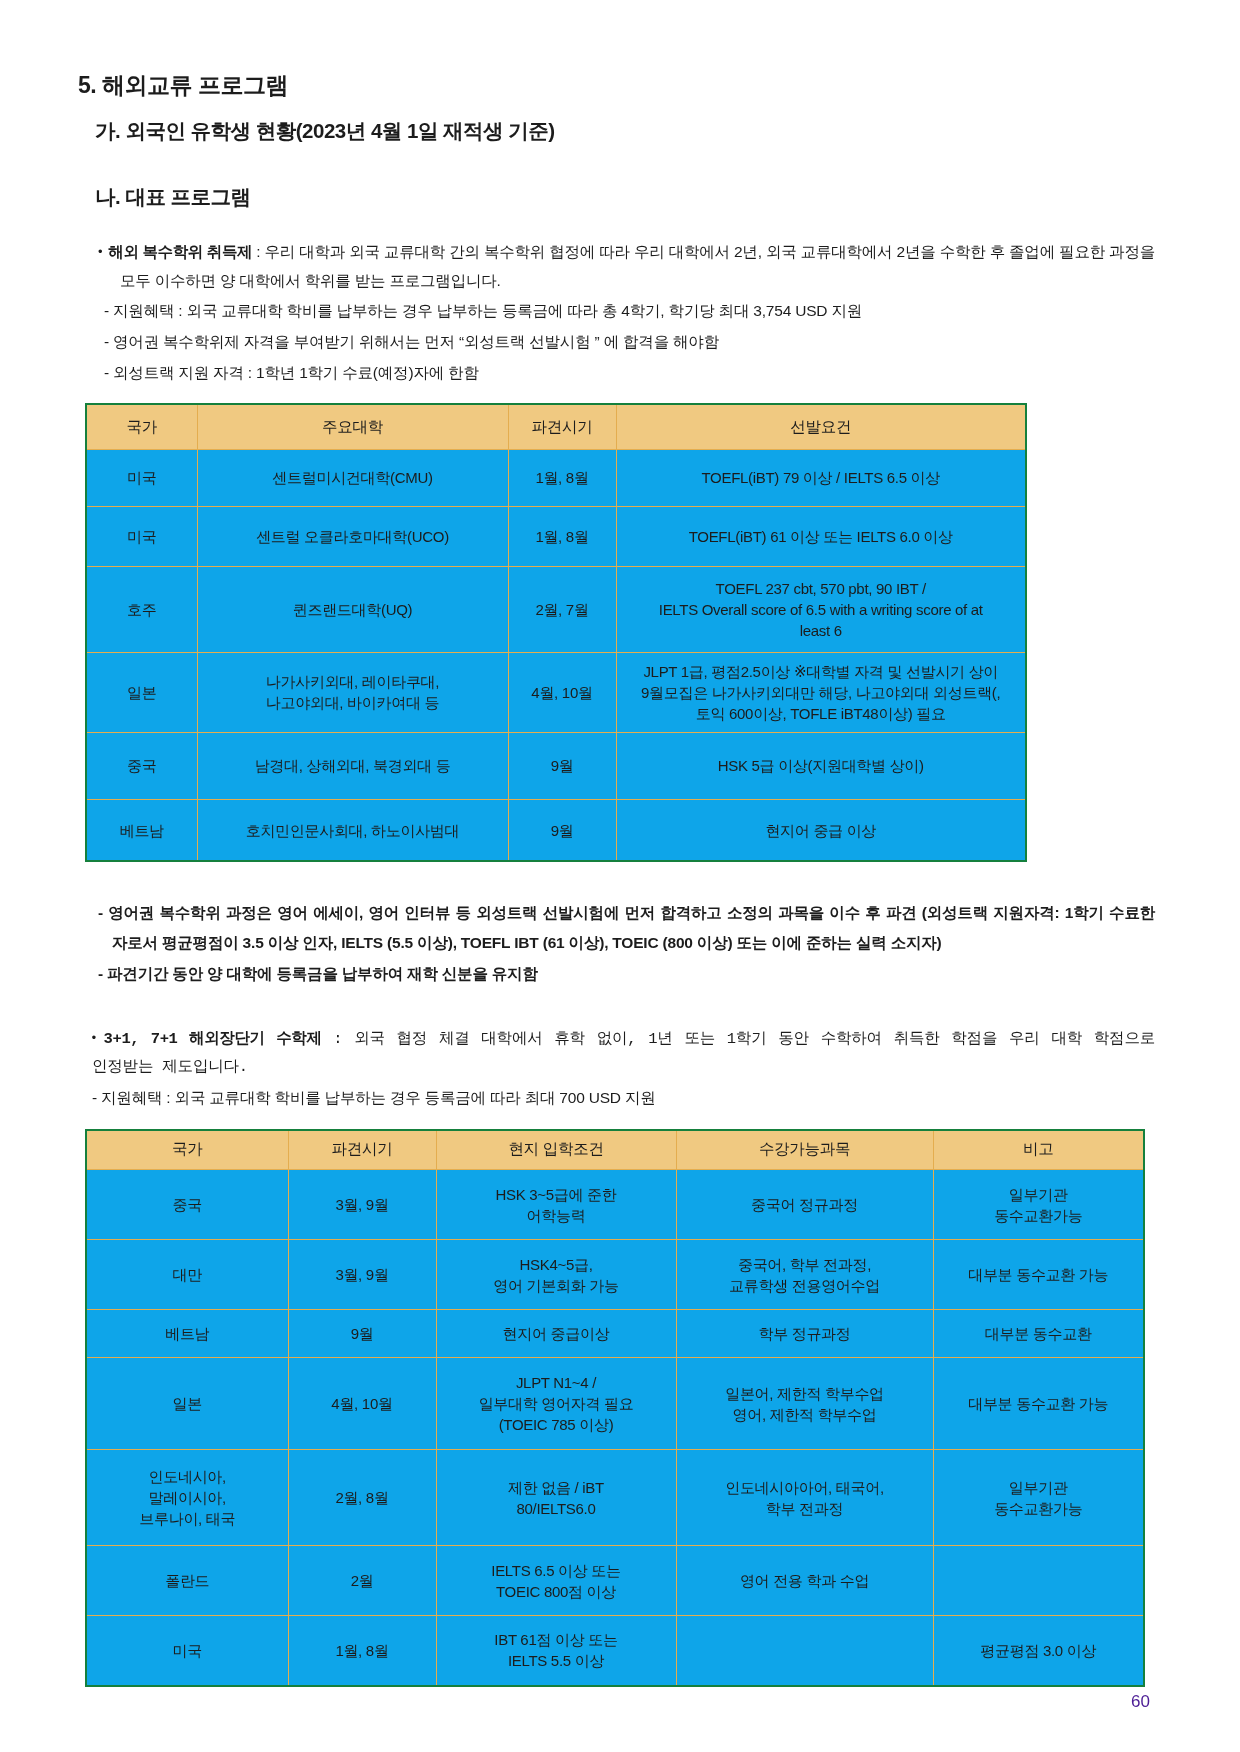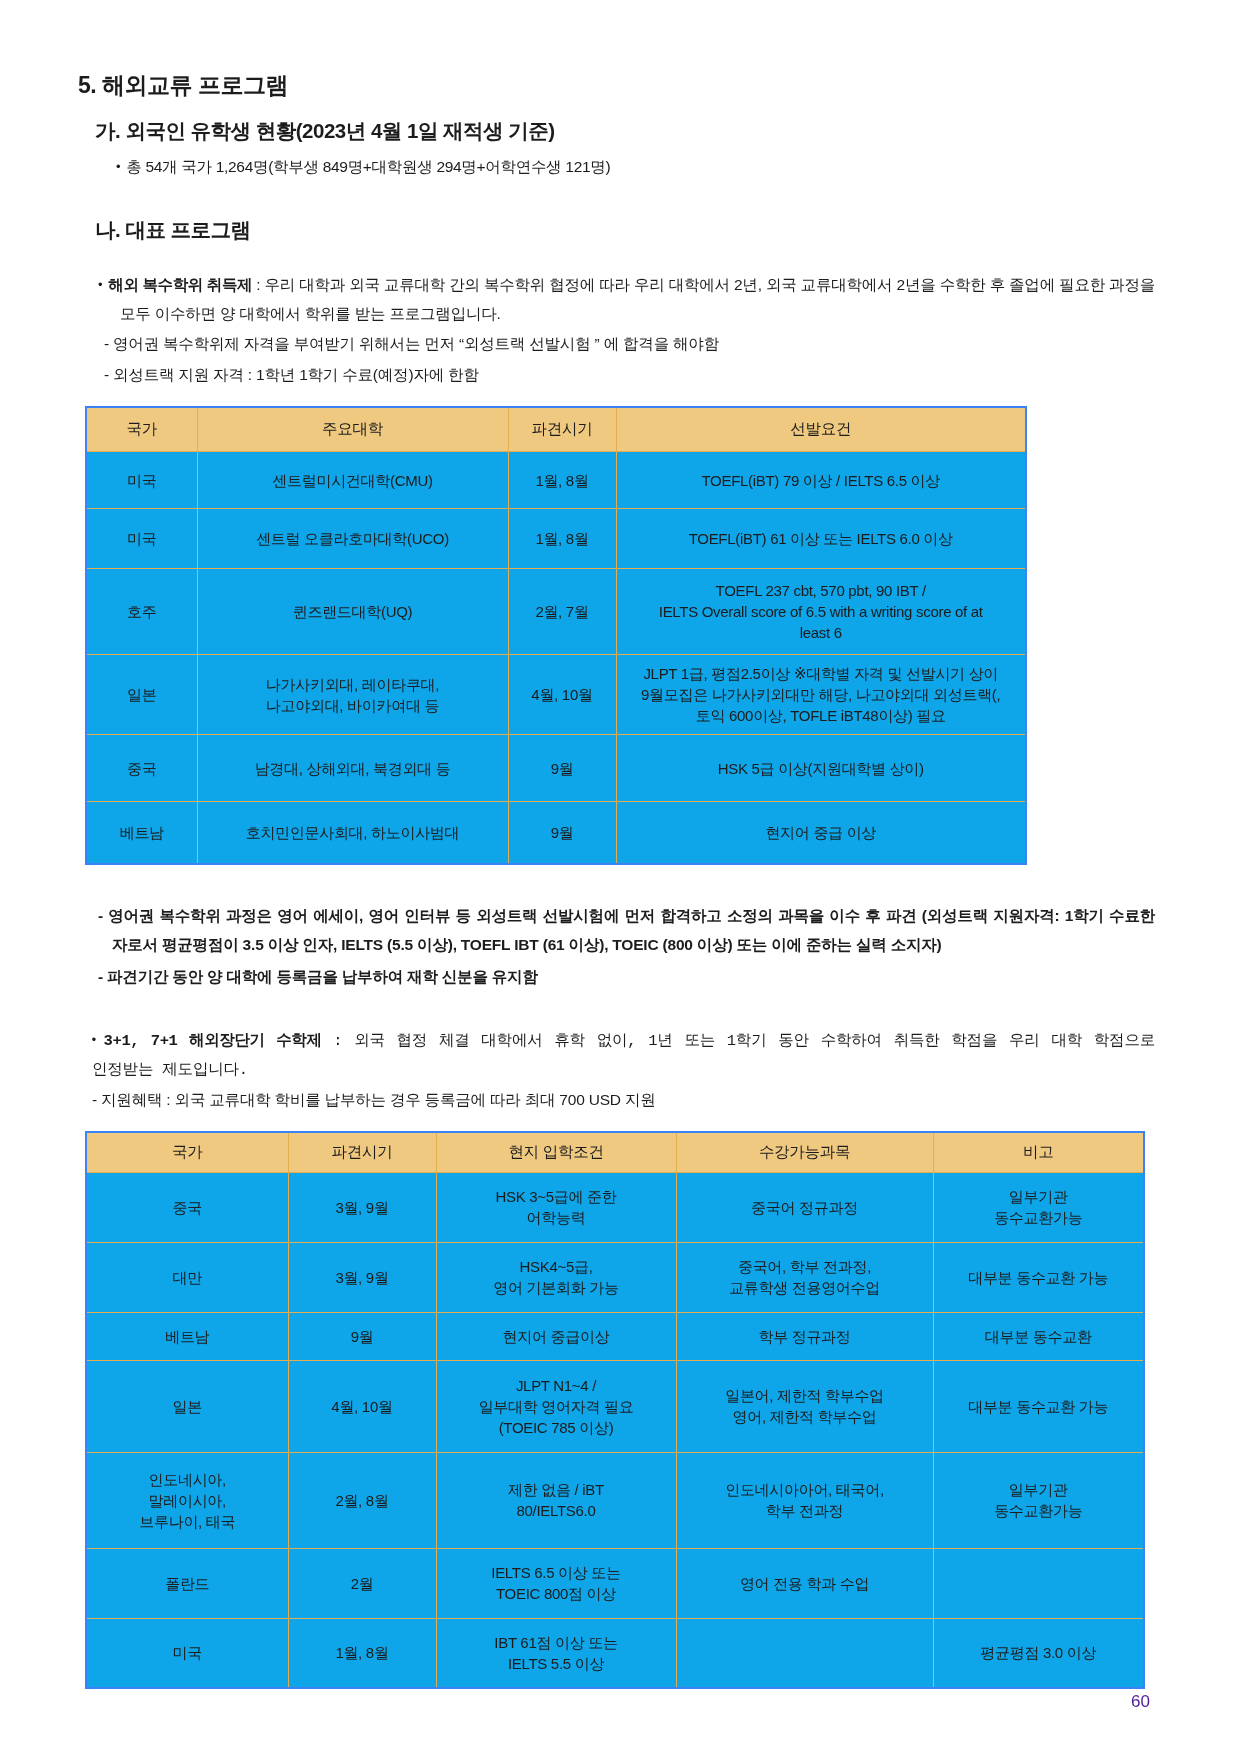--- a/index.html
+++ b/index.html
@@ -65,21 +65,21 @@
     padding-left:14px;
     text-indent:-14px;
     letter-spacing:-0.2px;
   }
   .notes-block { margin-top:36px;font-weight:bold; }
 
   table {
     border-collapse:collapse;
     table-layout:fixed;
     margin:16px 0 0 7px;
-    border:2px solid #3b82f6;
+    border:2px solid #15803d;
   }
   .t1 { width:940px; }
   .t2 { width:1058px; }
   th, td {
     border:1px solid #e4ad4f;
     text-align:center;
     vertical-align:middle;
     font-size:15px;
     letter-spacing:-0.3px;
     word-break:keep-all;
@@ -121,29 +121,27 @@
 </head>
 <body>
 
 <div class="page">
   <div class="content">
 
     <div class="h1">5. 해외교류 프로그램</div>
 
     <div class="h2 h2a">가. 외국인 유학생 현황(2023년 4월 1일 재적생 기준)</div>
 
-    <div class="bullet-line">
-      <span class="bullet-dot">•</span><span>총 54개 국가 1,264명(학부생 849명+대학원생 294명+어학연수생 121명)</span>
-    </div>
 
     <div class="h2 h2b">나. 대표 프로그램</div>
 
     <div class="para">
       <span class="bullet-dot">•</span><b>해외 복수학위 취득제</b><span> : 우리 대학과 외국 교류대학 간의 복수학위 협정에 따라 우리 대학에서 2년, 외국 교류대학에서 2년을 수학한 후 졸업에 필요한 과정을 모두 이수하면 양 대학에서 학위를 받는 프로그램입니다.</span>
     </div>
+    <div class="dash-line">- 지원혜택 : 외국 교류대학 학비를 납부하는 경우 납부하는 등록금에 따라 총 4학기, 학기당 최대 3,754 USD 지원</div>
     <div class="dash-line">- 영어권 복수학위제 자격을 부여받기 위해서는 먼저 “외성트랙 선발시험 ” 에 합격을 해야함</div>
     <div class="dash-line">- 외성트랙 지원 자격 : 1학년 1학기 수료(예정)자에 한함</div>
 
     <table class="t1">
       <colgroup>
           <col style="width:111px">
           <col style="width:311px">
           <col style="width:108px">
           <col style="width:410px">
         </colgroup>

